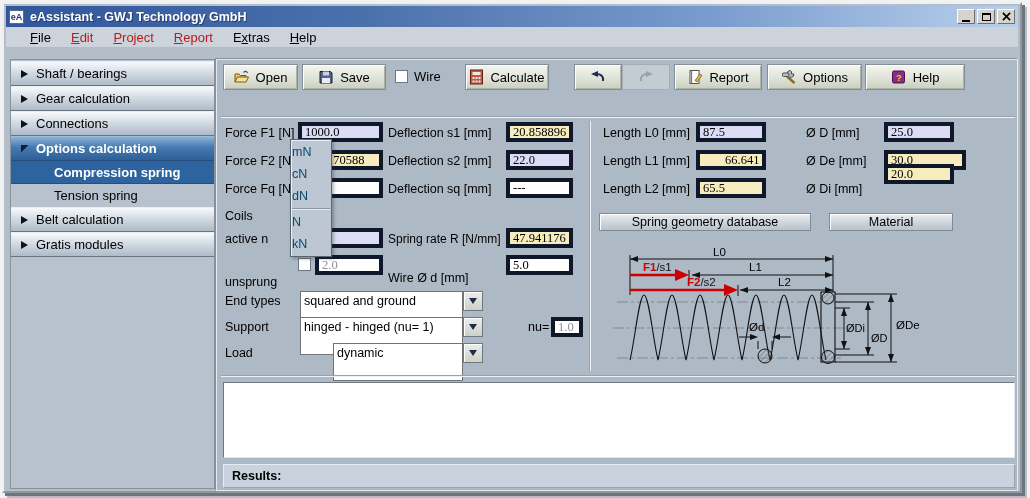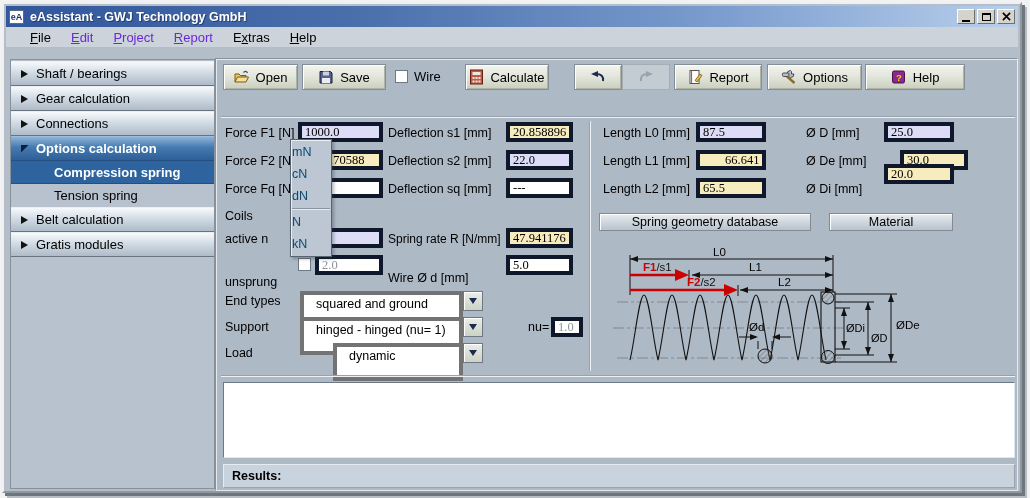--- a/index.html
+++ b/index.html
@@ -23,21 +23,21 @@
           display:flex; align-items:center; justify-content:center; }
   .glyph-min { width:8px; height:2px; background:#000; margin-top:8px; }
   .glyph-max { width:9px; height:8px; border:1px solid #000; border-top-width:2px; }
   .glyph-x { width:9px; height:9px; }
 
   
   .menubar { position:absolute; left:2px; top:23px; width:1012px; height:21px;
              background:#ccd3da; border-bottom:1px solid #b4bcc4;
              display:flex; align-items:center; padding-left:14px; }
   .mitem { font-size:13px; color:#000; padding:2px 10px; white-space:nowrap; }
-  .mitem.disabled { color:#6d28d9; }
+  .mitem.disabled { color:#b91c1c; }
 
   
   .sidebar { position:absolute; left:6px; top:55px; width:205px; height:430px;
              background:#b7c2ce; border:1px solid #87919c; padding-top:1px; }
   .sb-item { height:25px; display:flex; align-items:center; padding-left:10px; font-size:13px;
              background:linear-gradient(#f7fafc,#d3dce5 45%,#aebbc8);
              border-top:1px solid #e9eff4; border-bottom:1px solid #68737f; cursor:default; }
   .sb-item .tri-r { width:0; height:0; border-left:7px solid #111; border-top:4px solid transparent;
                     border-bottom:4px solid transparent; margin-right:8px; }
   .sb-item.expanded { background:linear-gradient(#8fb2d8,#447bb0 45%,#2f5f97);
@@ -62,22 +62,22 @@
 
   .lbl { position:absolute; font-size:12.5px; color:#000; white-space:nowrap; }
   .fld { position:absolute; height:20px; border:4px solid #0f172a; font-family:Liberation Serif, serif;
          font-size:12.5px; padding:0 3px; color:#000; }
   .bg-in  { background:#dcdcf6; }
   .bg-out { background:#f7ecbd; }
   .bg-n   { background:#ffffff; }
   .fld.dis { color:#8a939e; }
   .cb { position:absolute; width:13px; height:13px; background:#fff; border:1px solid #6d7884; }
 
-  .combo-f { position:absolute; height:38px; background:#fff; border:4px solid #737373;
-             font-size:12.5px; padding:2px 12px; white-space:nowrap; overflow:hidden; }
+  .combo-f { position:absolute; height:38px; background:#fff; border:1px solid #737373;
+             font-size:12.5px; padding:2px 3px; white-space:nowrap; overflow:hidden; }
   .combo-a { position:absolute; width:20px; height:20px; background:linear-gradient(#eceee8,#ccd2c6);
              border:1px solid #6d7884; box-shadow: inset 1px 1px 0 #fff;
              display:flex; align-items:center; justify-content:center; }
   .combo-a .tri { width:0; height:0; border-left:4px solid transparent; border-right:4px solid transparent;
                   border-top:6px solid #1c2c4e; }
 
   .pbtn { position:absolute; height:18px; display:flex; align-items:center; justify-content:center;
           background:linear-gradient(#e9edf1,#cdd5dc 55%,#b9c3cd); border:1px solid #7f8a95;
           box-shadow: inset 1px 1px 0 #fff; font-size:12.5px; color:#000; cursor:default; }
 
@@ -282,21 +282,21 @@
     <div class="lbl" style="left:386px;top:66px;">Length L0 [mm]</div>
     <input class="fld bg-in" style="left: 479px; top: 62px; width: 70px;" readonly="" value="87.5">
     <div class="lbl" style="left:386px;top:94px;">Length L1 [mm]</div>
     <input class="fld bg-out" style="left: 479px; top: 90px; width: 70px; padding-left: 25px;" readonly="" value="66.641104">
     <div class="lbl" style="left:386px;top:122px;">Length L2 [mm]</div>
     <input class="fld bg-out" style="left: 479px; top: 118px; width: 70px;" readonly="" value="65.5">
 
     <div class="lbl" style="left:589px;top:66px;">Ø D [mm]</div>
     <input class="fld bg-in" style="left: 667px; top: 62px; width: 70px;" readonly="" value="25.0">
     <div class="lbl" style="left:589px;top:94px;">Ø De [mm]</div>
-    <input class="fld bg-out" style="left: 667px; top: 90px; width: 68px; margin-left: 16px;" readonly="" value="30.0">
+    <input class="fld bg-out" style="left: 667px; top: 90px; width: 82px;" readonly="" value="30.0">
     <div class="lbl" style="left:589px;top:122px;">Ø Di [mm]</div>
     <input class="fld bg-out" style="left: 667px; top: 104px; width: 70px;" readonly="" value="20.0">
 
     <div class="pbtn" style="left:382px;top:153px;width:212px;">Spring geometry database</div>
     <div class="pbtn" style="left:612px;top:153px;width:124px;">Material</div>
 
     <svg style="position:absolute;left:382px;top:185px;" width="368" height="124" viewBox="0 0 368 124">
       <defs>
         <pattern id="hatch" width="4" height="4" patternUnits="userSpaceOnUse" patternTransform="rotate(45)">
           <line x1="0" y1="0" x2="0" y2="4" stroke="#666" stroke-width="1"></line>

